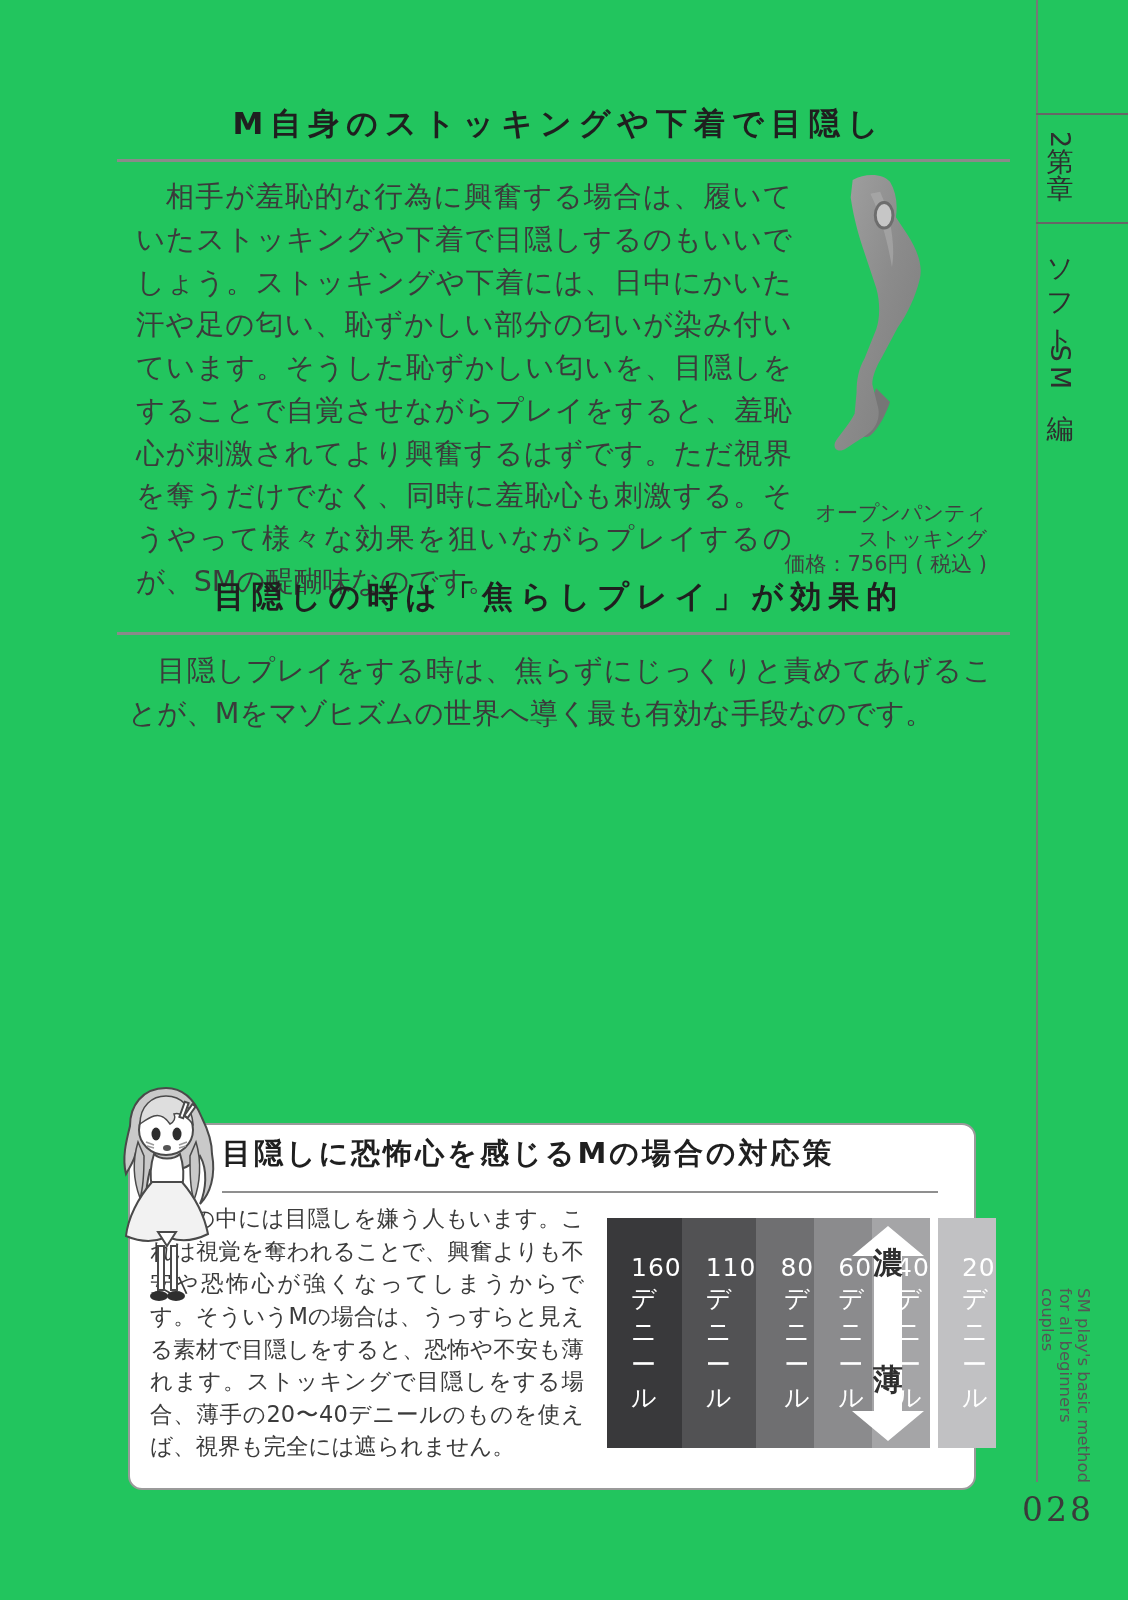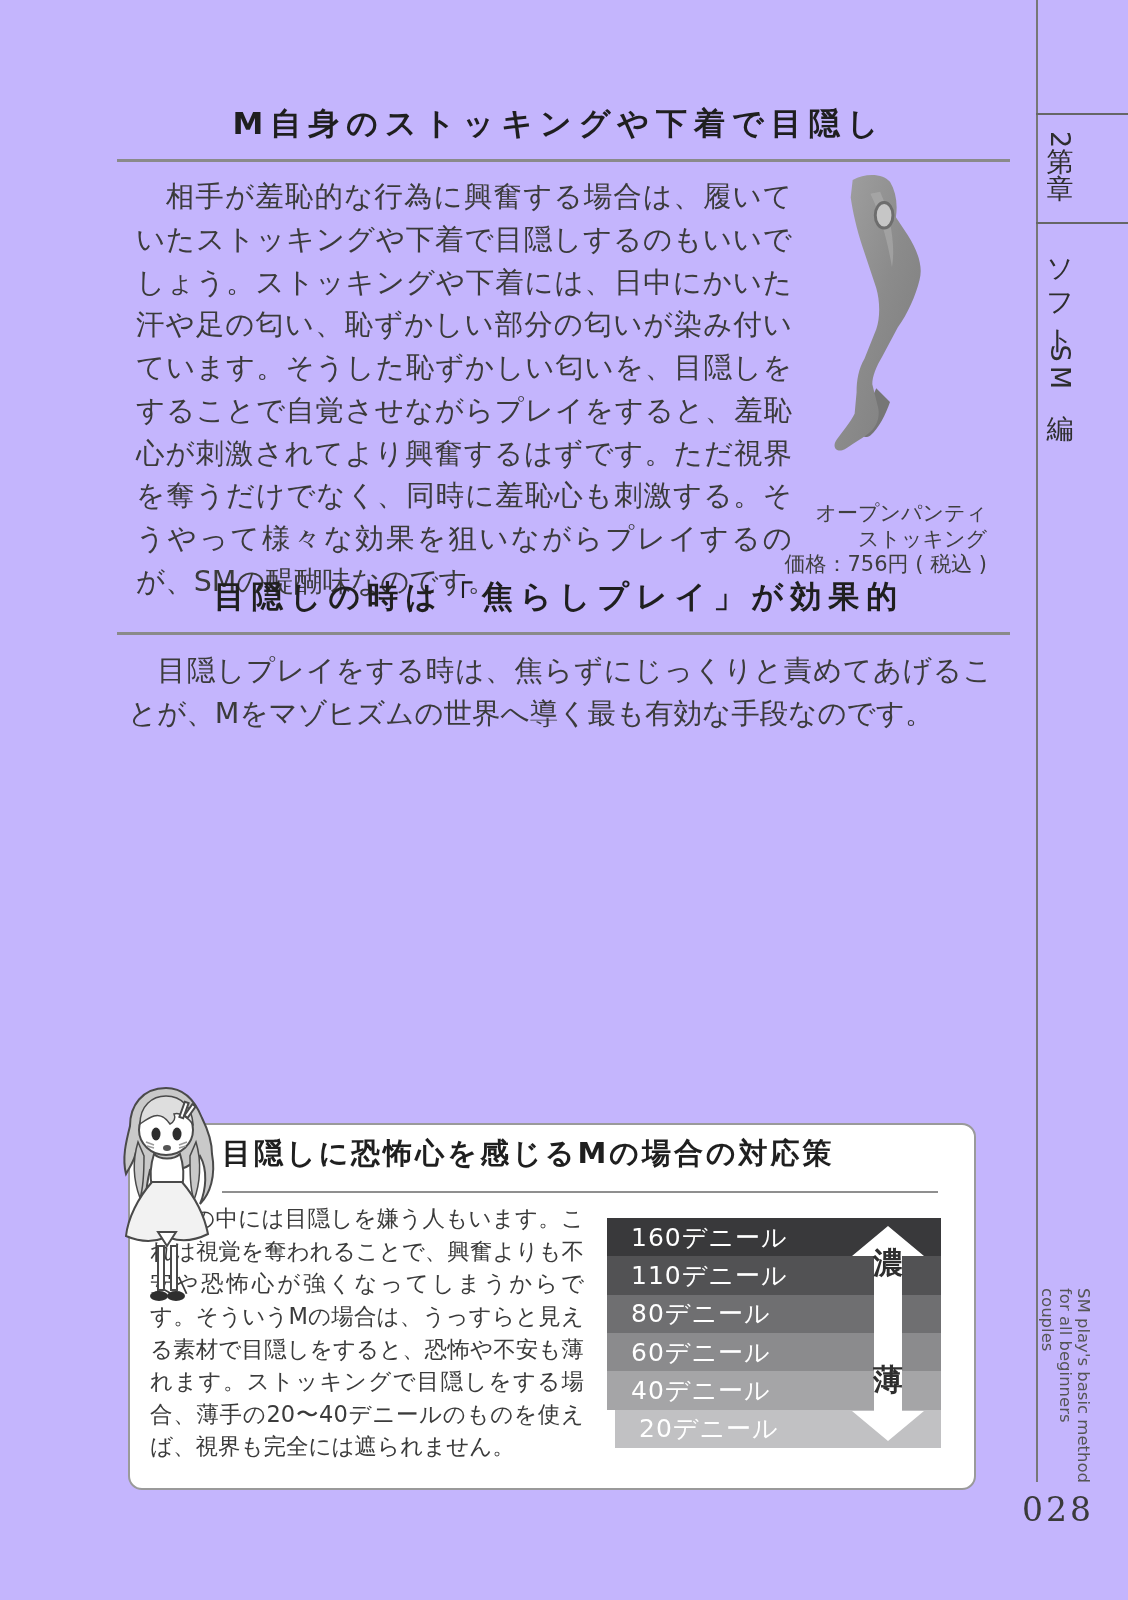--- a/index.html
+++ b/index.html
@@ -1,20 +1,20 @@
 <!DOCTYPE html>
 <html><head>
 <meta charset="utf-8">
 <style>
   * { margin:0; padding:0; box-sizing:border-box; }
   html,body { background:#ffffff; }
   .page {
     position:relative;
     width:1128px; height:1600px;
-    background:#c4b5fd;
+    background:#22c55e;
     font-family:"DejaVu Sans","Liberation Sans",sans-serif;
     color:#3b3b3b;
     overflow:hidden;
   }
   .abs { position:absolute; }
 
   
   .h-main {
     left:128px; width:862px;
     text-align:center;
@@ -62,21 +62,21 @@
   }
   .tipbox-body {
     left:150px; top:1202px; width:434px;
     font-size:22.5px; line-height:1.45;
     text-align:justify; color:#3b3b3b;
   }
 
   
   .chart {
     left:607px; top:1218px; width:334px; height:230px;
-    display:flex; flex-direction:column;
+    display:flex; flex-direction:row;
   }
   .chart-row {
     flex:1; display:flex; align-items:center;
     padding-left:24px;
     color:#ffffff; font-size:25px; letter-spacing:1px;
   }
   .arrow-wrap { left:852px; top:1226px; width:72px; height:215px; }
   .arrow-label {
     width:72px; text-align:center;
     font-size:30px; font-weight:bold; color:#2e2e2e;
@@ -221,21 +221,21 @@
     </svg>
   </div>
 
   <div class="abs chart">
     <div class="chart-row" style="background-color: rgb(57, 57, 59);">
       <span>160デニール</span>
     </div>
     <div class="chart-row" style="background-color: rgb(82, 82, 84);">
       <span>110デニール</span>
     </div>
-    <div class="chart-row" style="background-color: rgb(111, 111, 113);">
+    <div class="chart-row" style="background-color: rgb(111, 111, 113); text-align: center;">
       <span>80デニール</span>
     </div>
     <div class="chart-row" style="background-color: rgb(139, 139, 141);">
       <span>60デニール</span>
     </div>
     <div class="chart-row" style="background-color: rgb(165, 165, 167);">
       <span>40デニール</span>
     </div>
     <div class="chart-row" style="background-color: rgb(193, 193, 195); margin-left: 8px;">
       <span>20デニール</span>

